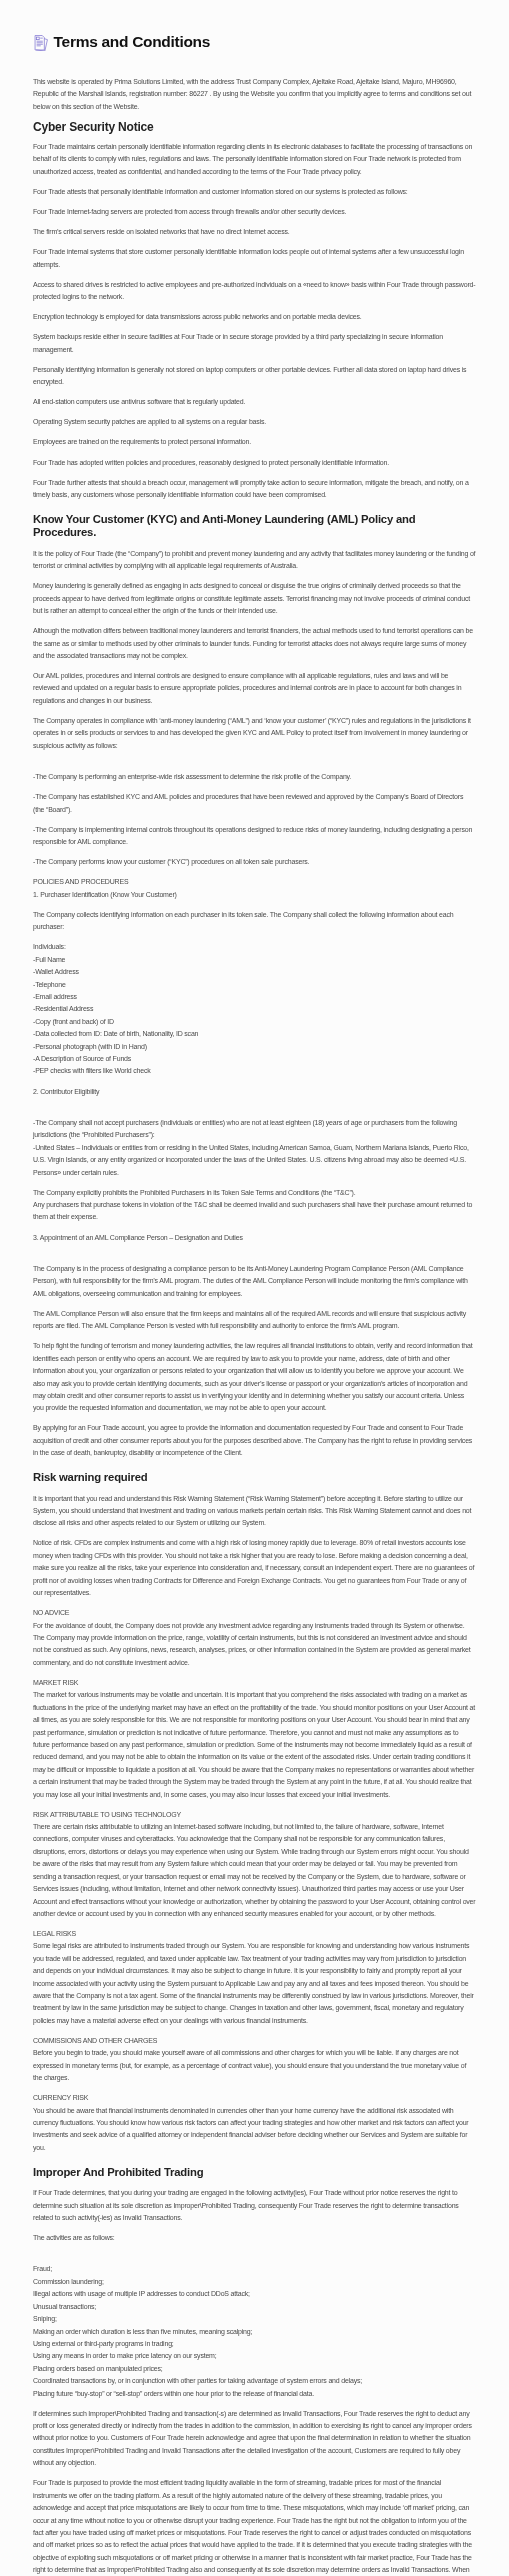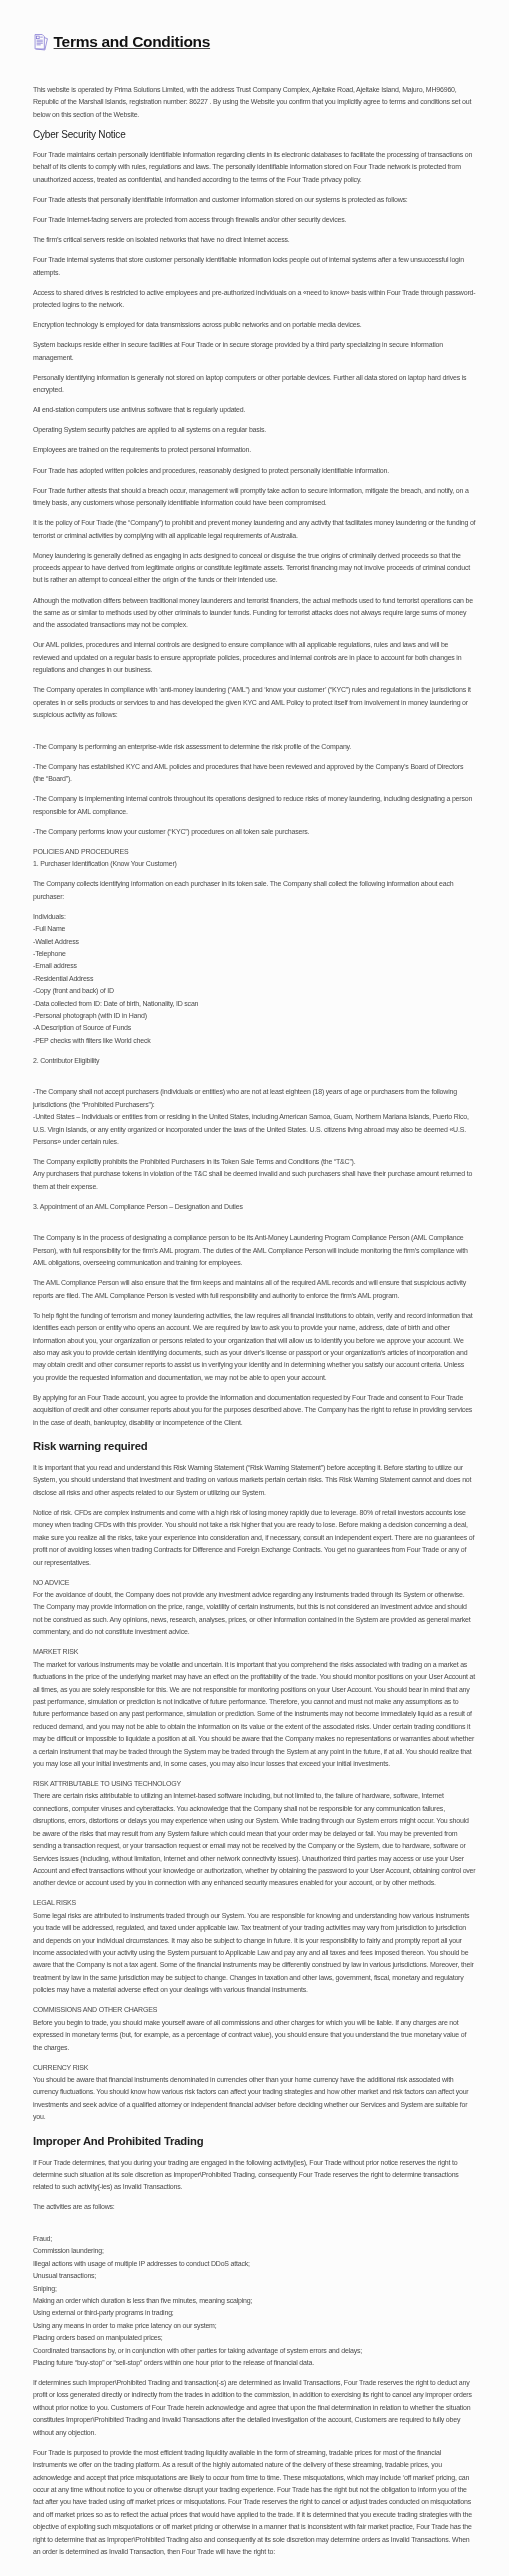--- a/index.html
+++ b/index.html
@@ -3,35 +3,35 @@
   <meta charset="utf-8">
   <style>
     html, body { margin: 0; padding: 0; background: #fcfcfc; }
     body {
       width: 509px;
       font-family: "Liberation Sans", sans-serif;
       color: #444;
     }
     .page { padding: 0 33px 0 33px; box-sizing: border-box; width: 509px; }
     .title-row {
-      display: flex; align-items: flex-start;
-      padding-top: 33px; margin-bottom: 33px; text-decoration: underline;
+      display: flex; align-items: flex-end;
+      padding-top: 33px; margin-bottom: 25px;
     }
     .title-icon { width: 16.5px; height: 17.5px; margin-right: 4.1px; flex: 0 0 auto; }
     .page-title {
       font-size: 15.5px; font-weight: 700; color: #111;
       letter-spacing: -0.3px; margin: 0;
       font-family: "Liberation Sans", sans-serif;
     }
     p {
       font-size: 7px; line-height: 12.4px; margin: 0 0 7.7px 0;
       letter-spacing: -0.2px; color: #4a4a4a;
     }
     .minor-heading {
-      font-size: 10px; font-weight: 400; color: #222; margin: 0 0 7.7px 0;
+      font-size: 12px; font-weight: 700; color: #222; margin: 0 0 7.7px 0;
       line-height: 12.4px; letter-spacing: -0.2px;
     }
     h2 {
       font-size: 11.3px; font-weight: 700; color: #222; line-height: 13.4px;
       margin: 11.3px 0 8.2px 0; letter-spacing: -0.2px;
     }
     .line { display: block; }
     .caps-label { display: block; }
     .gap { height: 11.3px; }
     .list { margin: 0 0 7.7px 0; }
@@ -69,20 +69,21 @@
   <p>Access to shared drives is restricted to active employees and pre-authorized individuals on a «need to know» basis within Four Trade through password-protected logins to the network.</p>
   <p>Encryption technology is employed for data transmissions across public networks and on portable media devices.</p>
   <p>System backups reside either in secure facilities at Four Trade or in secure storage provided by a third party specializing in secure information management.</p>
   <p>Personally identifying information is generally not stored on laptop computers or other portable devices. Further all data stored on laptop hard drives is encrypted.</p>
   <p>All end-station computers use antivirus software that is regularly updated.</p>
   <p>Operating System security patches are applied to all systems on a regular basis.</p>
   <p>Employees are trained on the requirements to protect personal information.</p>
   <p>Four Trade has adopted written policies and procedures, reasonably designed to protect personally identifiable information.</p>
   <p>Four Trade further attests that should a breach occur, management will promptly take action to secure information, mitigate the breach, and notify, on a timely basis, any customers whose personally identifiable information could have been compromised.</p>
 
+  <h2>Know Your Customer (KYC) and Anti-Money Laundering (AML) Policy and Procedures.</h2>
   <p>It is the policy of Four Trade (the “Company”) to prohibit and prevent money laundering and any activity that facilitates money laundering or the funding of terrorist or criminal activities by complying with all applicable legal requirements of Australia.</p>
   <p>Money laundering is generally defined as engaging in acts designed to conceal or disguise the true origins of criminally derived proceeds so that the proceeds appear to have derived from legitimate origins or constitute legitimate assets. Terrorist financing may not involve proceeds of criminal conduct but is rather an attempt to conceal either the origin of the funds or their intended use.</p>
   <p>Although the motivation differs between traditional money launderers and terrorist financiers, the actual methods used to fund terrorist operations can be the same as or similar to methods used by other criminals to launder funds. Funding for terrorist attacks does not always require large sums of money and the associated transactions may not be complex.</p>
   <p>Our AML policies, procedures and internal controls are designed to ensure compliance with all applicable regulations, rules and laws and will be reviewed and updated on a regular basis to ensure appropriate policies, procedures and internal controls are in place to account for both changes in regulations and changes in our business.</p>
   <p>The Company operates in compliance with ‘anti-money laundering (“AML”) and ‘know your customer’ (“KYC”) rules and regulations in the jurisdictions it operates in or sells products or services to and has developed the given KYC and AML Policy to protect itself from involvement in money laundering or suspicious activity as follows:</p>
   <div class="gap"></div>
   <p>-The Company is performing an enterprise-wide risk assessment to determine the risk profile of the Company.</p>
   <p>-The Company has established KYC and AML policies and procedures that have been reviewed and approved by the Company’s Board of Directors (the “Board”).</p>
   <p>-The Company is implementing internal controls throughout its operations designed to reduce risks of money laundering, including designating a person responsible for AML compliance.</p>
   <p>-The Company performs know your customer (“KYC”) procedures on all token sale purchasers.</p>

